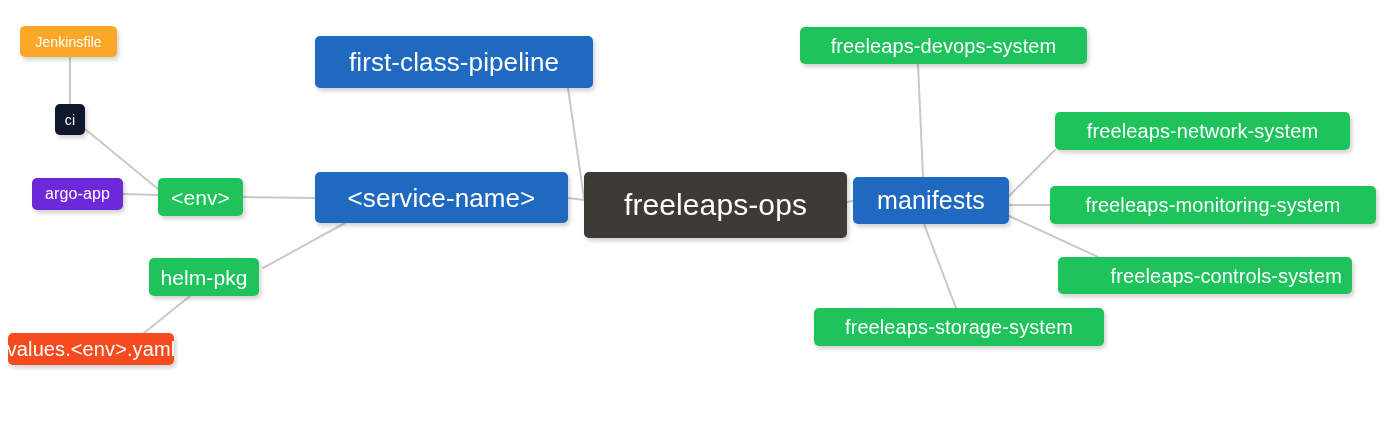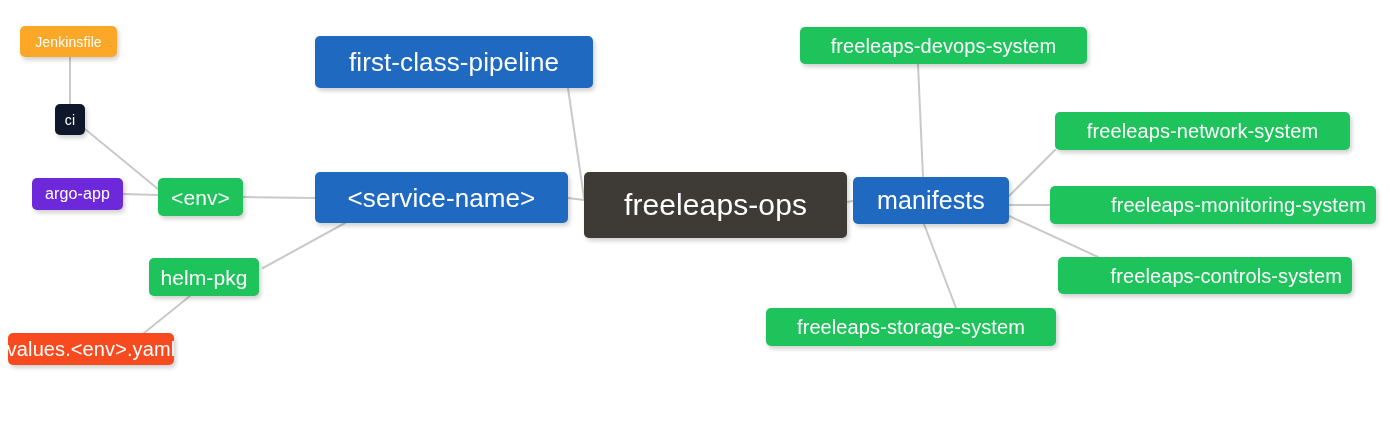--- a/index.html
+++ b/index.html
@@ -92,23 +92,23 @@
       </div>
       <div class="node" style="left: 8px; top: 333px; width: 166px; height: 32px; background: rgb(247, 74, 30); font-size: 20px;">
         <span class="node-label">values.&lt;env&gt;.yaml</span>
       </div>
       <div class="node" style="left: 800px; top: 27px; width: 287px; height: 37px; background: rgb(30, 195, 92); font-size: 20px;">
         <span class="node-label">freeleaps-devops-system</span>
       </div>
       <div class="node" style="left: 1055px; top: 112px; width: 295px; height: 38px; background: rgb(30, 195, 92); font-size: 20px;">
         <span class="node-label">freeleaps-network-system</span>
       </div>
-      <div class="node" style="left: 1050px; top: 186px; width: 326px; height: 38px; background: rgb(30, 195, 92); font-size: 20px; justify-content: flex-end;">
+      <div class="node" style="left: 1050px; top: 186px; width: 326px; height: 38px; background: rgb(30, 195, 92); font-size: 20px;">
         <span class="node-label">freeleaps-monitoring-system</span>
       </div>
       <div class="node" style="left: 1058px; top: 257px; width: 294px; height: 37px; background: rgb(30, 195, 92); font-size: 20px; justify-content: flex-end;">
         <span class="node-label">freeleaps-controls-system</span>
       </div>
-      <div class="node" style="left: 766px; top: 308px; width: 290px; height: 38px; background: rgb(30, 195, 92); font-size: 20px;">
+      <div class="node" style="left: 814px; top: 308px; width: 290px; height: 38px; background: rgb(30, 195, 92); font-size: 20px;">
         <span class="node-label">freeleaps-storage-system</span>
       </div>
     </div>
 </div>
 
 </body></html>

